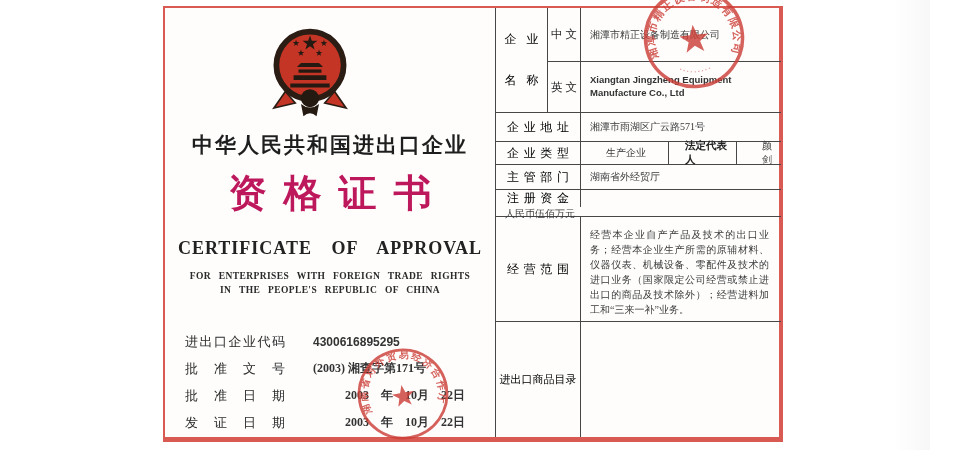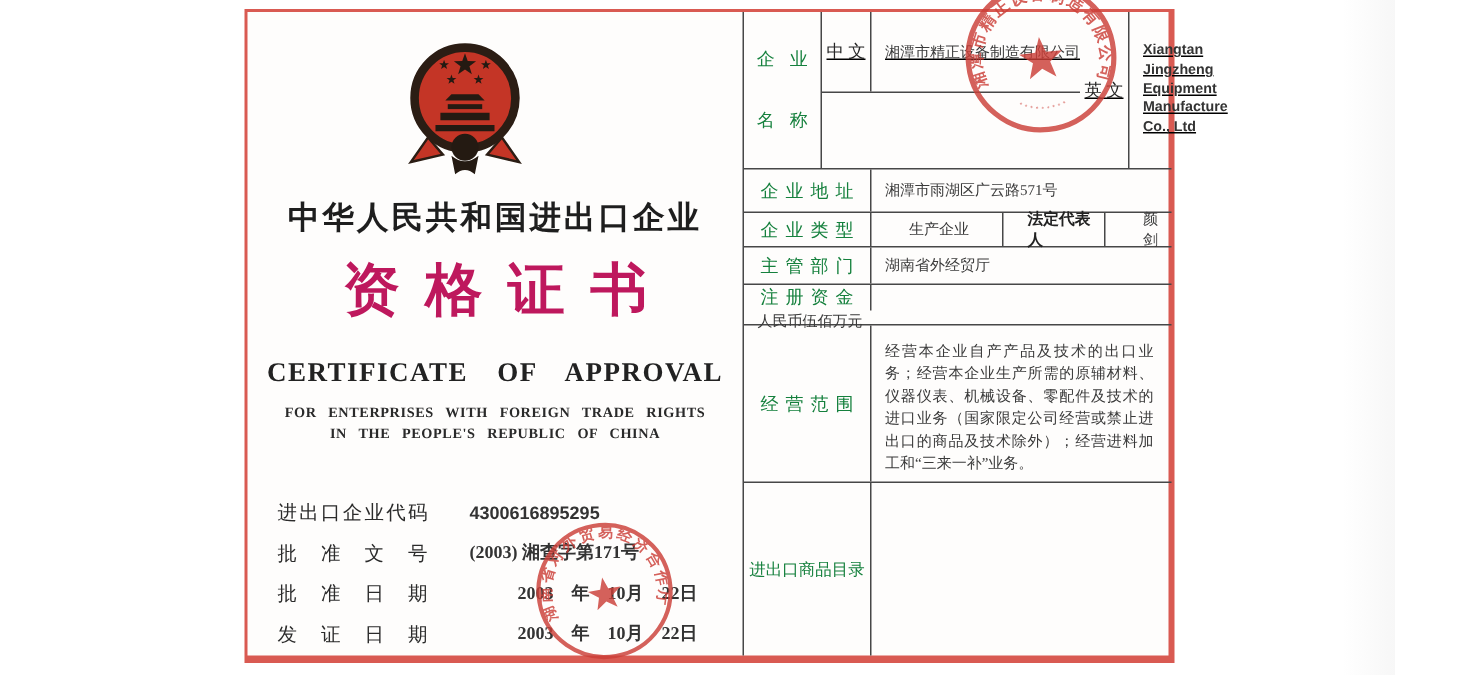--- a/index.html
+++ b/index.html
@@ -33,28 +33,28 @@
                 font-family:"Liberation Sans","DejaVu Sans",sans-serif; white-space:nowrap; }
   .info-value.cnmix { font-family:"Liberation Serif","DejaVu Serif",serif; font-weight:bold; }
   .info-value.datev { width:152px; text-align:right; word-spacing:9px; }
 
   
   #rpane { position:absolute; left:330px; top:0; bottom:0; width:286px;
            border-left:1px solid #474747; display:flex; flex-direction:column; }
   .rrow { display:flex; border-bottom:1px solid #474747; }
   .rrow.last { border-bottom:none; flex:1; }
   .cell { display:flex; align-items:center; }
-  .lab  { justify-content:center; color:#15803d; font-size:12px; }
+  .lab  { justify-content:center; color:#000000; font-size:12px; }
   .val  { padding-left:9px; font-size:10px; color:#3a3a3a; }
   .bR   { border-right:1px solid #474747; }
   .spread { display:inline-block; text-align:justify; text-align-last:justify; }
   .w52 { width:34px; } .w26 { width:26px; } .w64 { width:62px; }
   #name-block { height:105px; }
   #name-lab { width:52px; flex-direction:column; justify-content:center; gap:24px; }
-  #name-sub { flex:1; display:flex; flex-direction:row;text-decoration:underline; }
+  #name-sub { flex:1; display:flex; flex-direction:column; }
   .subrow { display:flex; flex:1; }
   .subrow.first { border-bottom:1px solid #474747; height:54px; flex:none; }
   .sublab { width:33px; justify-content:center; font-size:11.5px; color:#262626; }
   .labcol { width:85px; }
   .en-name { font-family:"Liberation Sans","DejaVu Sans",sans-serif; font-weight:bold;
              font-size:9.5px; line-height:1.35; color:#333; }
   .scope-val { align-items:flex-start; padding:10px 12px 0 9px; line-height:15px; text-align:justify; }
   .h29{height:29px;} .h23{height:23px;gap:16px;} .h25{height:25px;} .h27{height:27px;flex-direction:column;} .h105{height:105px;}
   .sv1{width:72px;} .sv2{width:52px; justify-content:center; font-size:10.5px; font-weight:bold; color:#222;}
 

